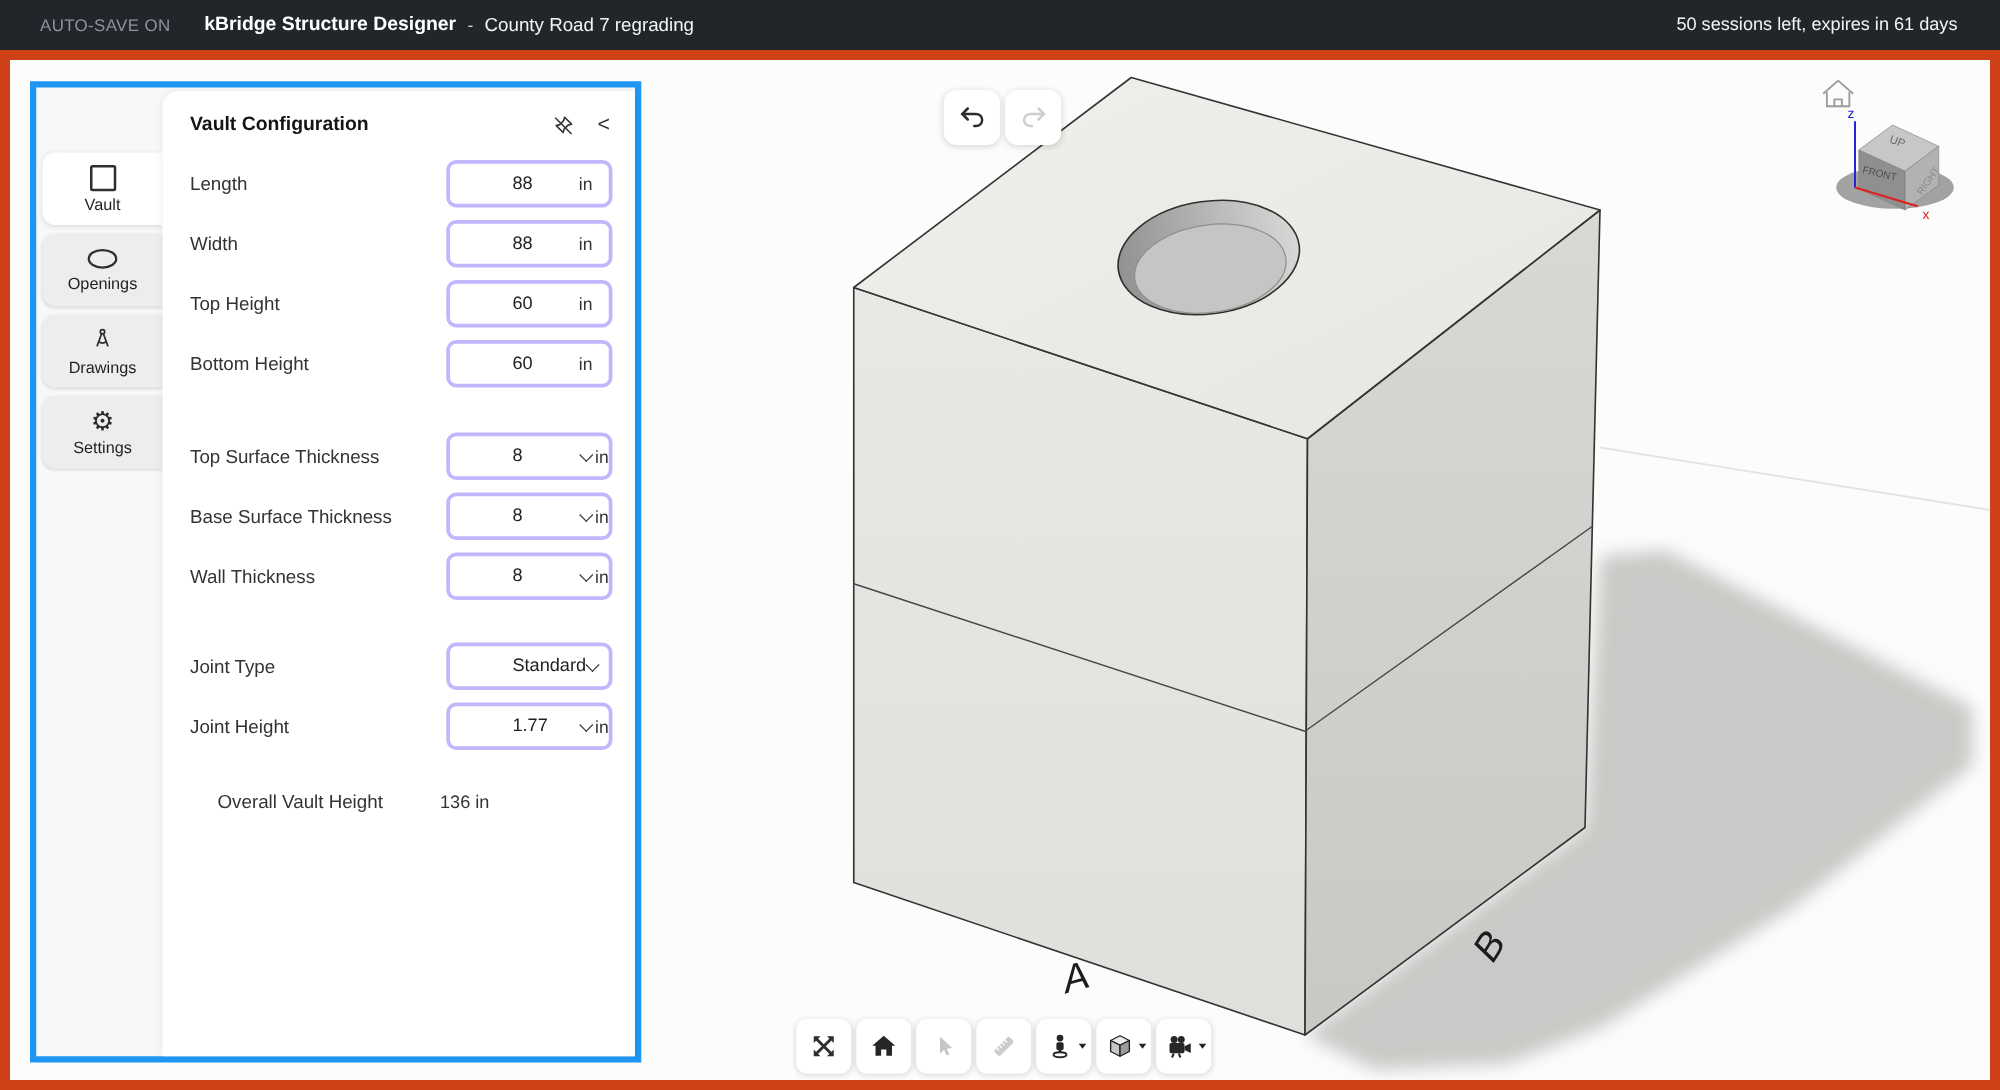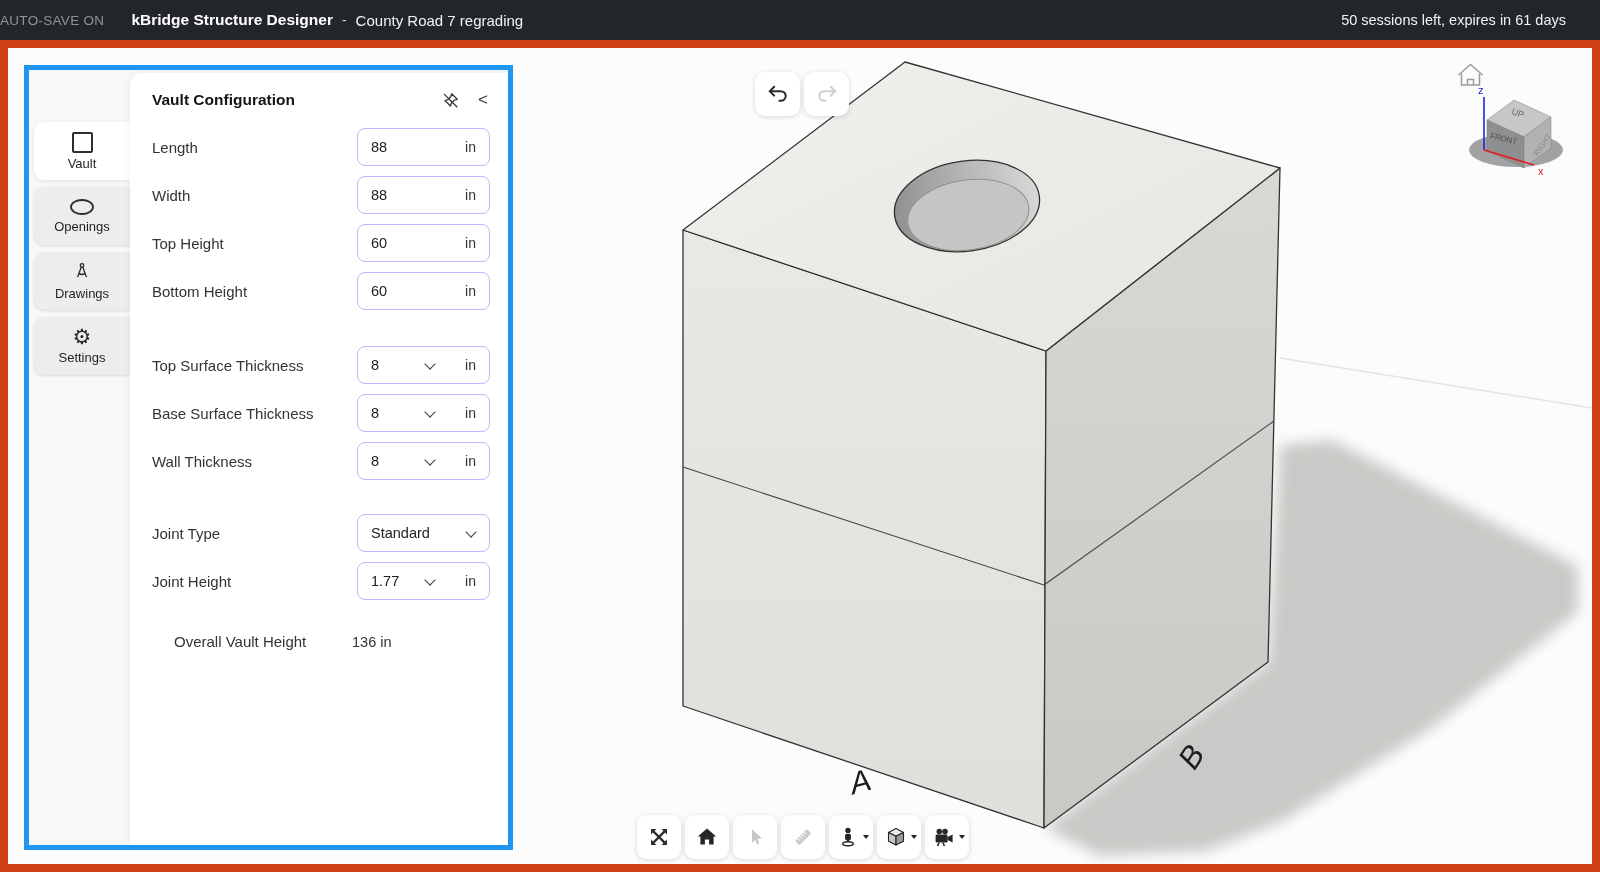--- a/index.html
+++ b/index.html
@@ -2,21 +2,21 @@
 <html><head>
 <meta charset="utf-8">
 <style>
   html,body{margin:0;padding:0;background:#fff;}
   .app{position:relative;width:1600px;height:872px;overflow:hidden;background:#fff;
        font-family:"Liberation Sans","DejaVu Sans",sans-serif;-webkit-font-smoothing:antialiased;}
 
   
   .topbar{position:absolute;left:0;top:0;width:1600px;height:40px;background:#22262a;
           display:flex;align-items:center;color:#fff;z-index:60;}
-  .autosave{color:#8d949c;font-size:13.5px;letter-spacing:.3px;}
+  .autosave{color:#8d949c;font-size:13.5px;letter-spacing:.3px;margin-left:32px;}
   .apptitle{font-weight:700;font-size:15.5px;margin-left:27px;}
   .sep{margin:0 9px;color:#cfd3d6;font-size:14px;}
   .project{font-size:15px;color:#f2f3f4;}
   .session{margin-left:auto;margin-right:34px;font-size:14.5px;color:#f2f3f4;}
 
   
   .frame{position:absolute;left:0;top:40px;width:1600px;height:832px;box-sizing:border-box;
          border:8px solid #cf4217;pointer-events:none;z-index:50;}
 
   
@@ -57,22 +57,22 @@
 
   .segbar{display:flex;background:#ededed;border-radius:8px;height:34px;margin:21px 18px 0 22px;}
   .seg{flex:1;display:flex;align-items:center;justify-content:center;font-size:14px;color:#9b9b9b;cursor:pointer;border-radius:6px;}
   .seg.active{background:#fff;margin:2px;color:#474747;font-weight:500;box-shadow:0 0 3px rgba(0,0,0,.10);}
 
   .fields{margin:18px 18px 0 22px;}
   .grp2{margin-top:36px;}
   .grp3{margin-top:34px;}
   .frow{display:flex;align-items:center;height:38px;margin-bottom:10px;}
   .flabel{flex:1;font-size:15px;color:#333;}
-  .ibox{width:133px;height:38px;border:1px solid #c4b5fd;border-radius:8px;display:flex;align-items:center;
-        box-sizing:border-box;background:#fff;cursor:text;}
+  .ibox{width:133px;height:38px;border:3px solid #c4b5fd;border-radius:8px;display:flex;align-items:center;
+        box-sizing:border-box;background:#fff;cursor:text;padding-left:37px;}
   .ival{padding-left:13px;font-size:14.5px;color:#222;white-space:nowrap;}
   .iunit{margin-left:auto;padding-right:13px;font-size:14px;color:#333;}
   .chev{width:12px;height:12px;position:relative;flex:0 0 12px;}
   .chev::before{content:"";position:absolute;top:1px;left:1px;width:7px;height:7px;
         border-right:1.7px solid #3c3c3c;border-bottom:1.7px solid #3c3c3c;transform:rotate(45deg);}
   .ibox.dd{cursor:pointer;}
   .ibox.dd .ival{flex:0 0 44px;padding-left:13px;}
   .ibox.dd .chev{margin-left:10px;}
   .ibox.dd .iunit{margin-left:auto;}
   .ibox.sel{cursor:pointer;}

